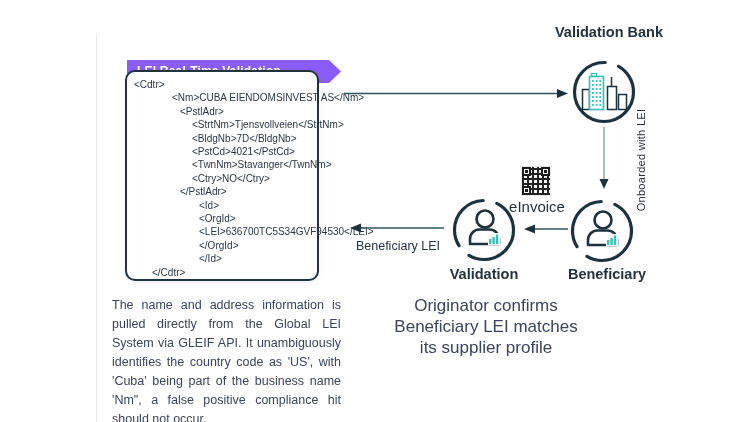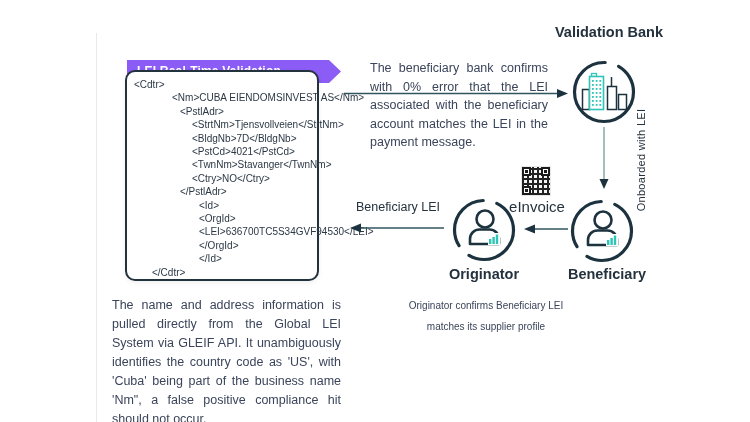--- a/index.html
+++ b/index.html
@@ -25,24 +25,24 @@
   .footnote{left:112px;top:296px;width:229px;font-size:12.5px;line-height:19px;
             color:#3A445A;text-align:justify;}
 
   
   .bank-note{left:370px;top:59px;width:178px;font-size:12.5px;line-height:18.5px;
              color:#3A445A;text-align:justify;}
   svg.arrow{overflow:visible;}
 
   
   .node-label{font-size:14.5px;font-weight:600;color:#24323E;text-align:center;line-height:17px;}
-  .small-label{font-size:12.5px;font-weight:500;color:#24323E;text-align:center;}
+  .small-label{font-size:12.5px;font-weight:500;color:#24323E;text-align:center;margin-top:39px;}
   .vert-label{left:582px;top:153px;width:120px;height:14px;font-size:11px;font-weight:500;
               color:#24323E;text-align:center;transform:rotate(-90deg);letter-spacing:.3px;}
-  .caption{left:391px;top:295px;width:190px;font-size:10px;line-height:21px;
+  .caption{left:391px;top:295px;width:190px;font-size:17px;line-height:21px;
            color:#3A445A;text-align:center;}
   .einvoice{left:509px;top:198px;width:56px;font-size:15px;color:#24323E;text-align:center;}
 
   
   .qr{left:522px;top:167px;width:28px;height:28px;
       background:
         repeating-linear-gradient(0deg,#222 0 2px,transparent 2px 5px),
         repeating-linear-gradient(90deg,#222 0 2px,#f4f4f4 2px 5px);
       outline:1px solid #e8e8e8;}
   .qf{position:absolute;width:9px;height:9px;background:#fff;border:2px solid #1a1a1a;box-sizing:border-box;}
@@ -75,21 +75,20 @@
     <div class="xline x4">&lt;/OrgId&gt;</div>
     <div class="xline x4">&lt;/Id&gt;</div>
     <div class="xline x5">&lt;/Cdtr&gt;</div>
   </div>
   <div class="abs footnote">The name and address information is pulled directly from the Global LEI System via GLEIF API. It unambiguously identifies the country code as 'US', with 'Cuba' being part of the business name 'Nm", a false positive compliance hit should not occur.</div>
 
   <svg class="abs arrow" style="left:344px;top:87px;" width="224" height="13">
     <line x1="0" y1="6.5" x2="214" y2="6.5" stroke="#30545E" stroke-width="1.5"></line>
     <polygon points="224,6.5 213,2 213,11" fill="#1C333F"></polygon>
   </svg>
-  <div class="abs bank-note">The beneficiary bank confirms with 0% error that the LEI associated with the beneficiary account matches the LEI in the payment message.</div>
 
   <div class="abs node-label" style="left:544px;top:24px;width:130px;">Validation Bank</div>
   <svg class="abs" style="left:569px;top:57px;" width="70" height="70" viewBox="0 0 70 70">
     <circle cx="35" cy="35" r="29.5" fill="none" stroke="#1C333F" stroke-width="3.2" stroke-dasharray="140 14" stroke-linecap="round"></circle>
     <g transform="translate(11,14)">
       <rect x="2.5" y="18.5" width="7" height="20" fill="#fff" stroke="#1C333F" stroke-width="1.5"></rect>
       <rect x="11.5" y="2.5" width="5" height="3" fill="none" stroke="#2EC4B6" stroke-width="1.3"></rect>
       <rect x="9.5" y="5.5" width="14" height="33" fill="#fff" stroke="#2EC4B6" stroke-width="1.6"></rect>
       <g fill="#2EC4B6">
         <rect x="12" y="9" width="1.8" height="1.8"></rect>
@@ -158,21 +157,21 @@
       <circle cx="36" cy="24" r="8.5" fill="#fff" stroke="#1C333F" stroke-width="2.6"></circle>
       <path d="M 21,49 v-5 a9.5,9.5 0 0 1 9.5,-9.5 h10 a9.5,9.5 0 0 1 9.5,9.5 v5 z" fill="#fff" stroke="#1C333F" stroke-width="2.6" stroke-linejoin="round"></path>
       <rect x="39" y="38" width="12" height="12" fill="#fff"></rect>
       <g fill="#2EC4B6">
         <rect x="40" y="44" width="2.4" height="5"></rect>
         <rect x="43.4" y="42" width="2.4" height="7"></rect>
         <rect x="46.8" y="39.5" width="2.4" height="9.5"></rect>
       </g>
     </g>
   </svg>
-  <div class="abs node-label" style="left:419px;top:266px;width:130px;">Originator</div>
+  <div class="abs node-label" style="left:419px;top:266px;width:130px;">Validation</div>
 
   <div class="abs small-label" style="left:348px;top:200px;width:100px;">Beneficiary LEI</div>
   <svg class="abs arrow" style="left:350px;top:221px;" width="94" height="14">
     <line x1="94" y1="7" x2="10" y2="7" stroke="#30545E" stroke-width="1.6"></line>
     <polygon points="0,7 11,2.5 11,11.5" fill="#1C333F"></polygon>
   </svg>
 
   <div class="abs caption">Originator confirms Beneficiary LEI matches its supplier profile</div>
 
 </div>

